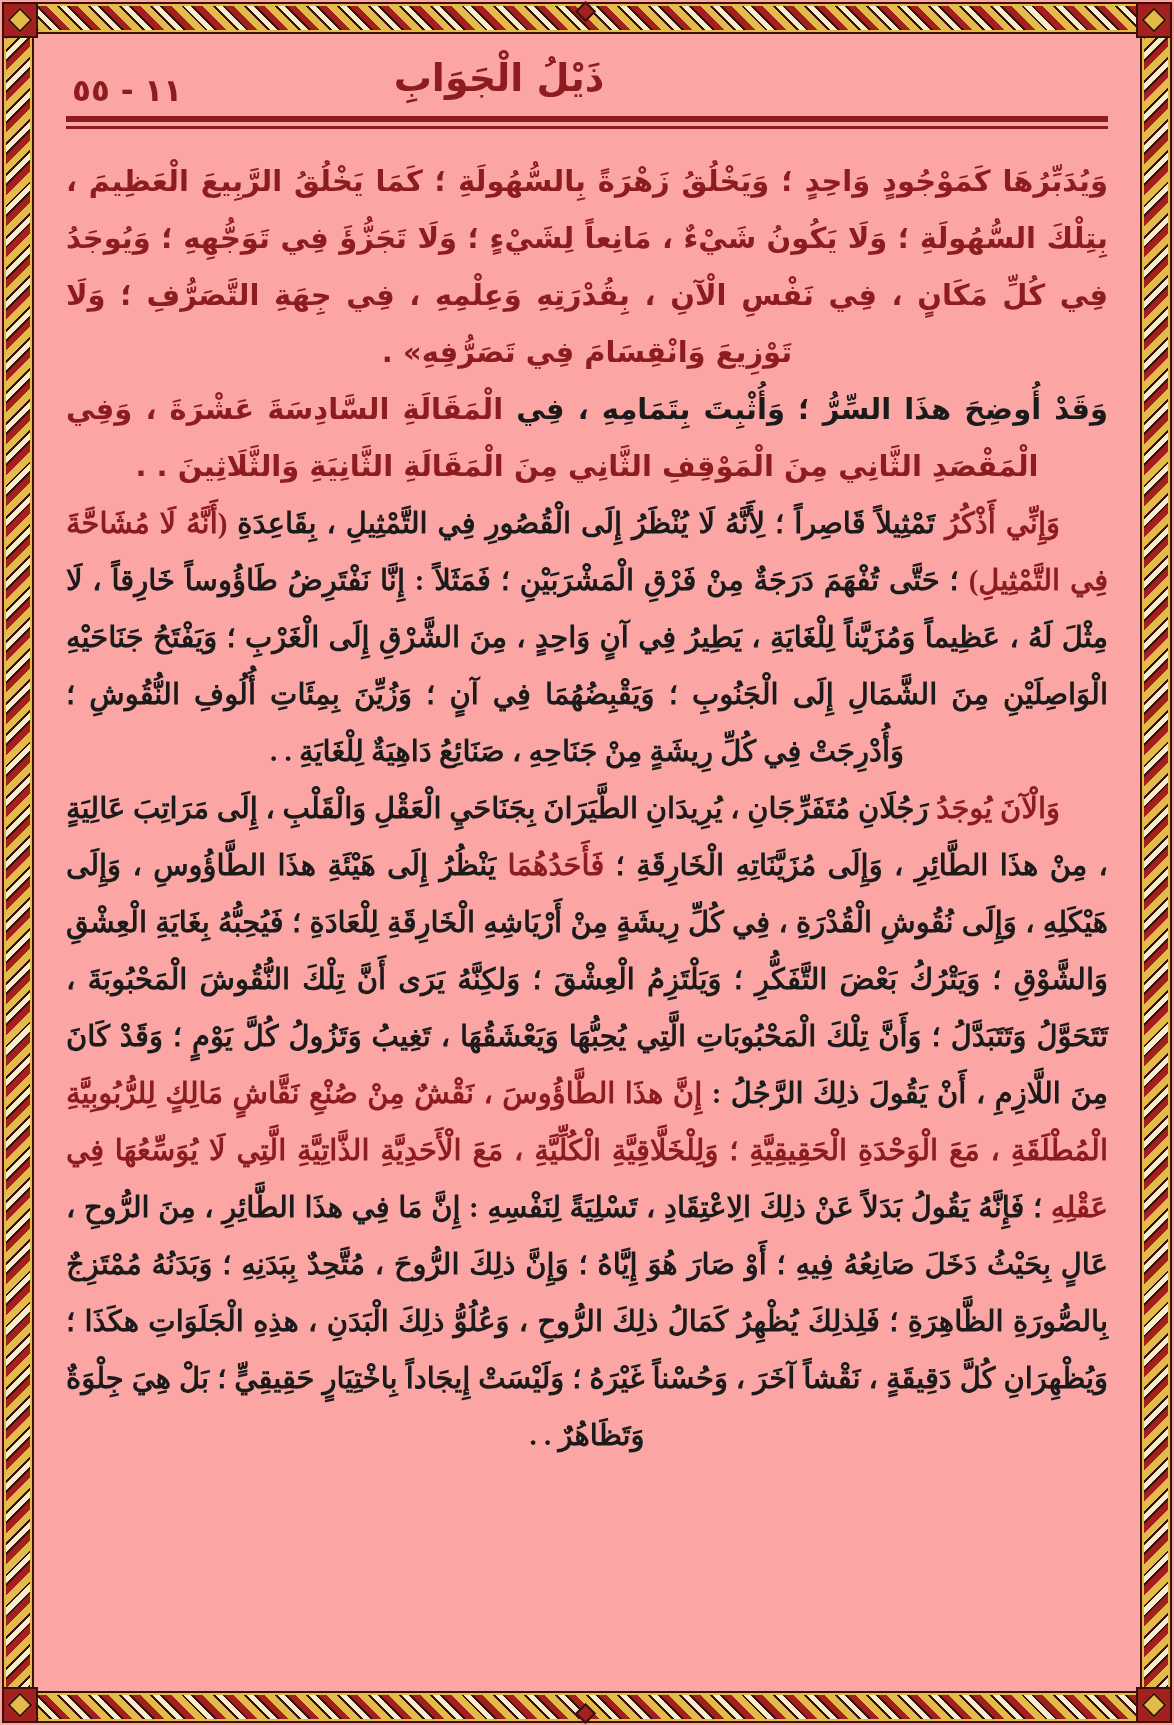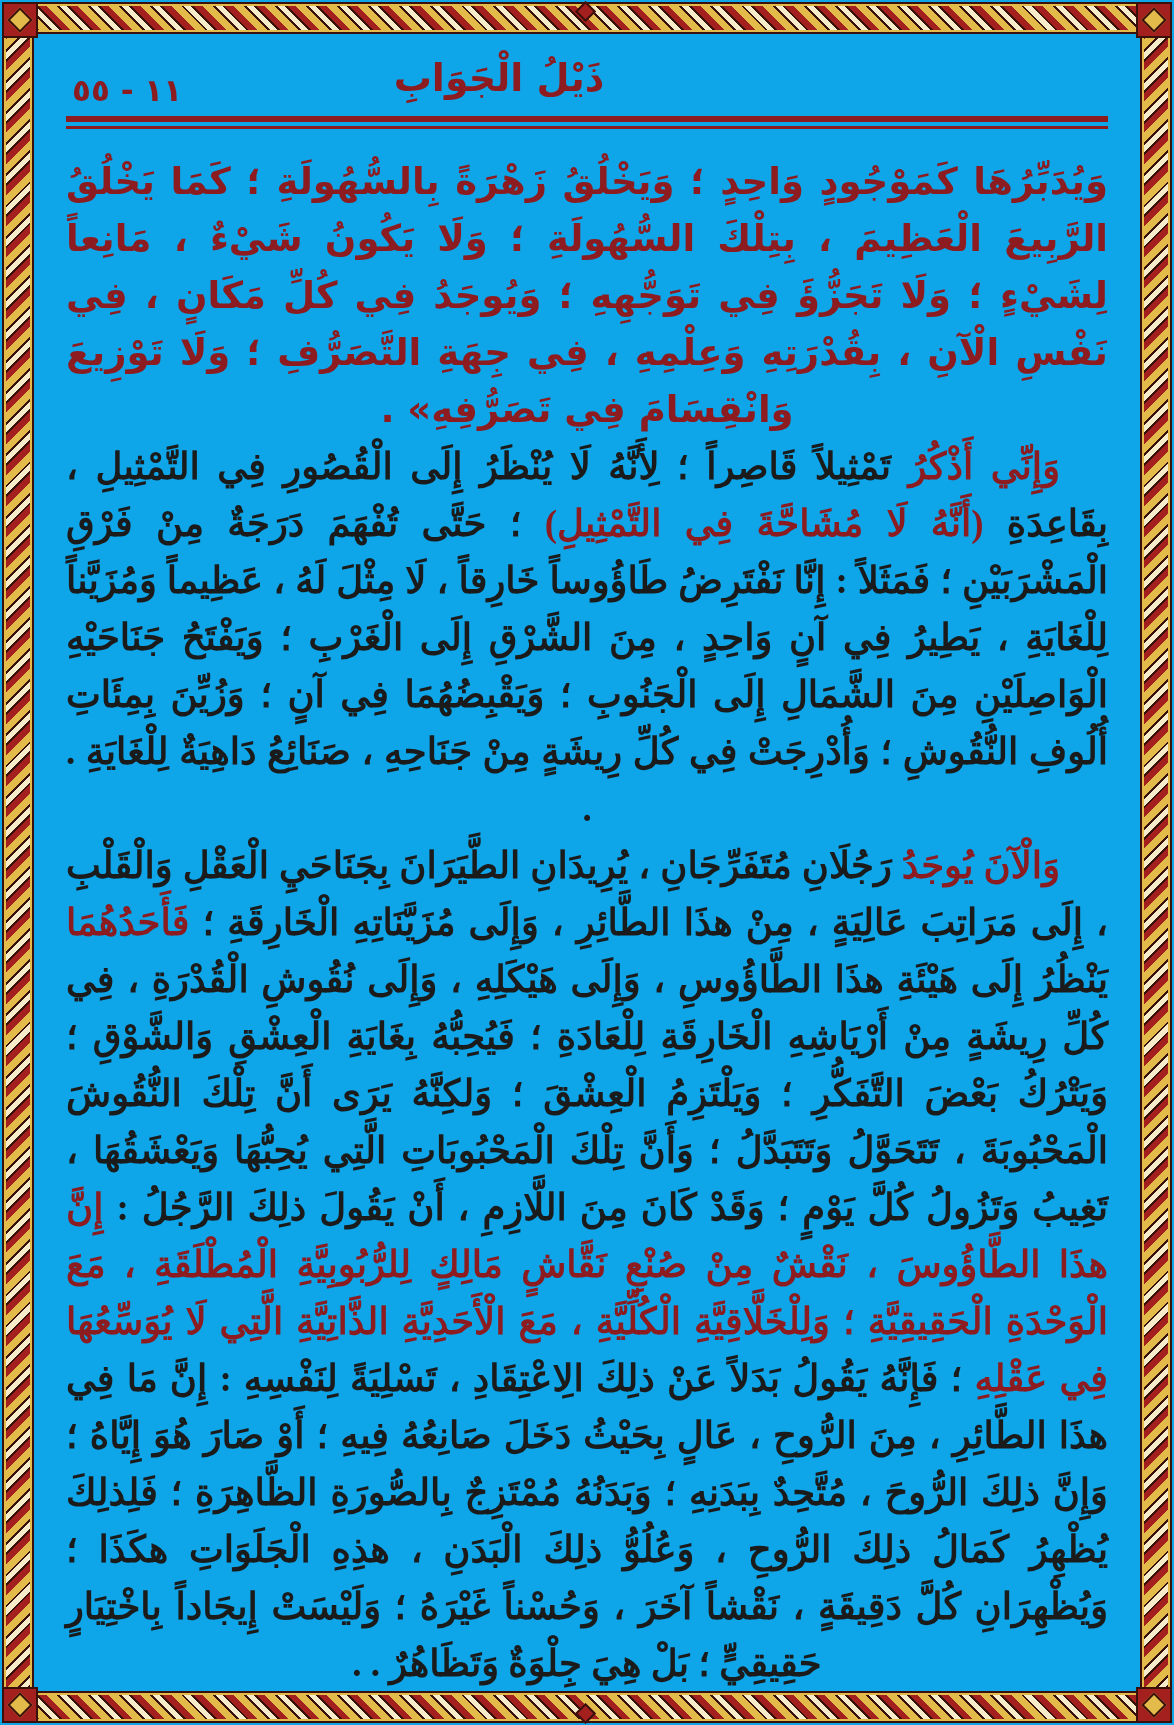--- a/index.html
+++ b/index.html
@@ -1,20 +1,20 @@
 <!DOCTYPE html>
 <html lang="ar" dir="rtl"><head>
 <meta charset="utf-8">
 <style>
   html,body { margin:0; padding:0; background:#ffffff; }
   .page {
     position:relative;
     width:1174px; height:1725px;
     margin:0 auto;
-    background:#0ea5e9;
+    background:#fca5a5;
     overflow:hidden;
     font-family:"DejaVu Sans", sans-serif;
     --ink-red:#8c1c1f;
     --ink-black:#1b1b1b;
     --b-red:#a3201f;
     --b-gold:#e3bb4a;
     --b-cream:#f6ecc9;
     --b-dark:#3a100a;
     box-sizing:border-box;
   }
@@ -87,21 +87,21 @@
   .header-rule {
     margin-top:14px;
     height:13px;
     border-top:6px solid var(--ink-red);
     border-bottom:3px solid var(--ink-red);
     box-sizing:border-box;
   }
 
   .body-text {
     margin-top:24px;
-    font-size:37px; font-weight:bold;
+    font-size:29px; font-weight:bold;
     line-height:57px;
     color:var(--ink-black);
     text-align:justify;
     text-justify:inter-word;
   }
   .body-text p { margin:0; text-align-last:center; }
   .body-text p.indent { text-indent:48px;font-family:Liberation Serif, serif; }
   .red   { color:var(--ink-red); }
   .black { color:var(--ink-black); }
 </style>
@@ -122,18 +122,19 @@
   <div class="diamond d-bottom"></div>
 
   <div class="content">
     <div class="header">
       <div class="page-number">١١ - ٥٥</div>
       <div class="page-title">ذَيْلُ الْجَوَابِ</div>
       <div class="header-rule"></div>
     </div>
     <div class="body-text">
         <p><span class="red">وَيُدَبِّرُهَا كَمَوْجُودٍ وَاحِدٍ ؛ وَيَخْلُقُ زَهْرَةً بِالسُّهُولَةِ ؛ كَمَا يَخْلُقُ الرَّبِيعَ الْعَظِيمَ ، بِتِلْكَ السُّهُولَةِ ؛ وَلَا يَكُونُ شَيْءٌ ، مَانِعاً لِشَيْءٍ ؛ وَلَا تَجَزُّؤَ فِي تَوَجُّهِهِ ؛ وَيُوجَدُ فِي كُلِّ مَكَانٍ ، فِي نَفْسِ الْآنِ ، بِقُدْرَتِهِ وَعِلْمِهِ ، فِي جِهَةِ التَّصَرُّفِ ؛ وَلَا تَوْزِيعَ وَانْقِسَامَ فِي تَصَرُّفِهِ» .</span></p>
+        <p><span class="black">وَقَدْ أُوضِحَ هذَا السِّرُّ ؛ وَأُثْبِتَ بِتَمَامِهِ ، فِي </span><span class="red">الْمَقَالَةِ السَّادِسَةَ عَشْرَةَ ، وَفِي الْمَقْصَدِ الثَّانِي مِنَ الْمَوْقِفِ الثَّانِي مِنَ الْمَقَالَةِ الثَّانِيَةِ وَالثَّلَاثِينَ . .</span></p>
         <p class="indent"><span class="red">وَإِنِّي أَذْكُرُ </span><span class="black">تَمْثِيلاً قَاصِراً ؛ لِأَنَّهُ لَا يُنْظَرُ إِلَى الْقُصُورِ فِي التَّمْثِيلِ ، بِقَاعِدَةِ </span><span class="red">(أَنَّهُ لَا مُشَاحَّةَ فِي التَّمْثِيلِ)</span><span class="black"> ؛ حَتَّى تُفْهَمَ دَرَجَةٌ مِنْ فَرْقِ الْمَشْرَبَيْنِ ؛ فَمَثَلاً : إِنَّا نَفْتَرِضُ طَاؤُوساً خَارِقاً ، لَا مِثْلَ لَهُ ، عَظِيماً وَمُزَيَّناً لِلْغَايَةِ ، يَطِيرُ فِي آنٍ وَاحِدٍ ، مِنَ الشَّرْقِ إِلَى الْغَرْبِ ؛ وَيَفْتَحُ جَنَاحَيْهِ الْوَاصِلَيْنِ مِنَ الشَّمَالِ إِلَى الْجَنُوبِ ؛ وَيَقْبِضُهُمَا فِي آنٍ ؛ وَزُيِّنَ بِمِئَاتِ أُلُوفِ النُّقُوشِ ؛ وَأُدْرِجَتْ فِي كُلِّ رِيشَةٍ مِنْ جَنَاحِهِ ، صَنَائِعُ دَاهِيَةٌ لِلْغَايَةِ . .</span></p>
         <p class="indent"><span class="red">وَالْآنَ يُوجَدُ </span><span class="black">رَجُلَانِ مُتَفَرِّجَانِ ، يُرِيدَانِ الطَّيَرَانَ بِجَنَاحَيِ الْعَقْلِ وَالْقَلْبِ ، إِلَى مَرَاتِبَ عَالِيَةٍ ، مِنْ هذَا الطَّائِرِ ، وَإِلَى مُزَيَّنَاتِهِ الْخَارِقَةِ ؛ </span><span class="red">فَأَحَدُهُمَا </span><span class="black">يَنْظُرُ إِلَى هَيْئَةِ هذَا الطَّاؤُوسِ ، وَإِلَى هَيْكَلِهِ ، وَإِلَى نُقُوشِ الْقُدْرَةِ ، فِي كُلِّ رِيشَةٍ مِنْ أَرْيَاشِهِ الْخَارِقَةِ لِلْعَادَةِ ؛ فَيُحِبُّهُ بِغَايَةِ الْعِشْقِ وَالشَّوْقِ ؛ وَيَتْرُكُ بَعْضَ التَّفَكُّرِ ؛ وَيَلْتَزِمُ الْعِشْقَ ؛ وَلكِنَّهُ يَرَى أَنَّ تِلْكَ النُّقُوشَ الْمَحْبُوبَةَ ، تَتَحَوَّلُ وَتَتَبَدَّلُ ؛ وَأَنَّ تِلْكَ الْمَحْبُوبَاتِ الَّتِي يُحِبُّهَا وَيَعْشَقُهَا ، تَغِيبُ وَتَزُولُ كُلَّ يَوْمٍ ؛ وَقَدْ كَانَ مِنَ اللَّازِمِ ، أَنْ يَقُولَ ذلِكَ الرَّجُلُ : </span><span class="red">إِنَّ هذَا الطَّاؤُوسَ ، نَقْشٌ مِنْ صُنْعِ نَقَّاشٍ مَالِكٍ لِلرُّبُوبِيَّةِ الْمُطْلَقَةِ ، مَعَ الْوَحْدَةِ الْحَقِيقِيَّةِ ؛ وَلِلْخَلَّاقِيَّةِ الْكُلِّيَّةِ ، مَعَ الْأَحَدِيَّةِ الذَّاتِيَّةِ الَّتِي لَا يُوَسِّعُهَا فِي عَقْلِهِ </span><span class="black">؛ فَإِنَّهُ يَقُولُ بَدَلاً عَنْ ذلِكَ الِاعْتِقَادِ ، تَسْلِيَةً لِنَفْسِهِ : إِنَّ مَا فِي هذَا الطَّائِرِ ، مِنَ الرُّوحِ ، عَالٍ بِحَيْثُ دَخَلَ صَانِعُهُ فِيهِ ؛ أَوْ صَارَ هُوَ إِيَّاهُ ؛ وَإِنَّ ذلِكَ الرُّوحَ ، مُتَّحِدٌ بِبَدَنِهِ ؛ وَبَدَنُهُ مُمْتَزِجٌ بِالصُّورَةِ الظَّاهِرَةِ ؛ فَلِذلِكَ يُظْهِرُ كَمَالُ ذلِكَ الرُّوحِ ، وَعُلُوُّ ذلِكَ الْبَدَنِ ، هذِهِ الْجَلَوَاتِ هكَذَا ؛ وَيُظْهِرَانِ كُلَّ دَقِيقَةٍ ، نَقْشاً آخَرَ ، وَحُسْناً غَيْرَهُ ؛ وَلَيْسَتْ إِيجَاداً بِاخْتِيَارٍ حَقِيقِيٍّ ؛ بَلْ هِيَ جِلْوَةٌ وَتَظَاهُرٌ . .</span></p>
       </div>
   </div>
 
 </div>
 
 </body></html>

